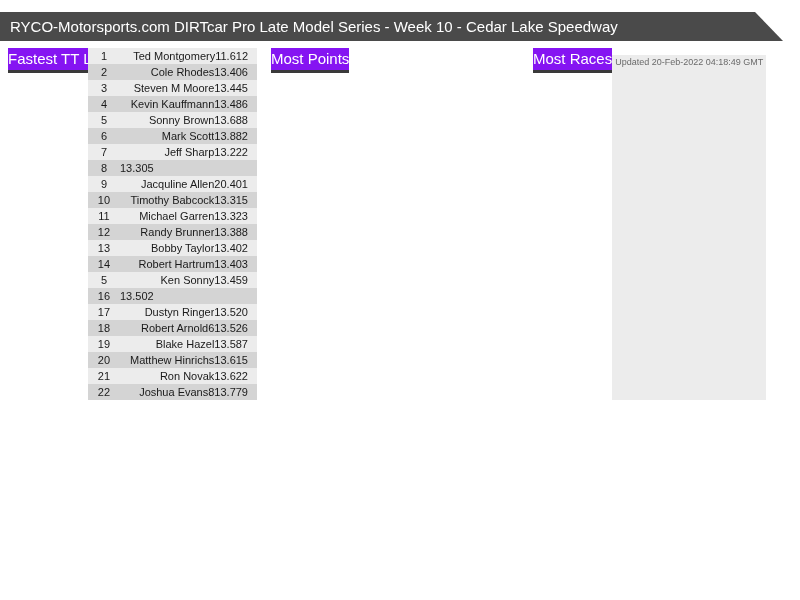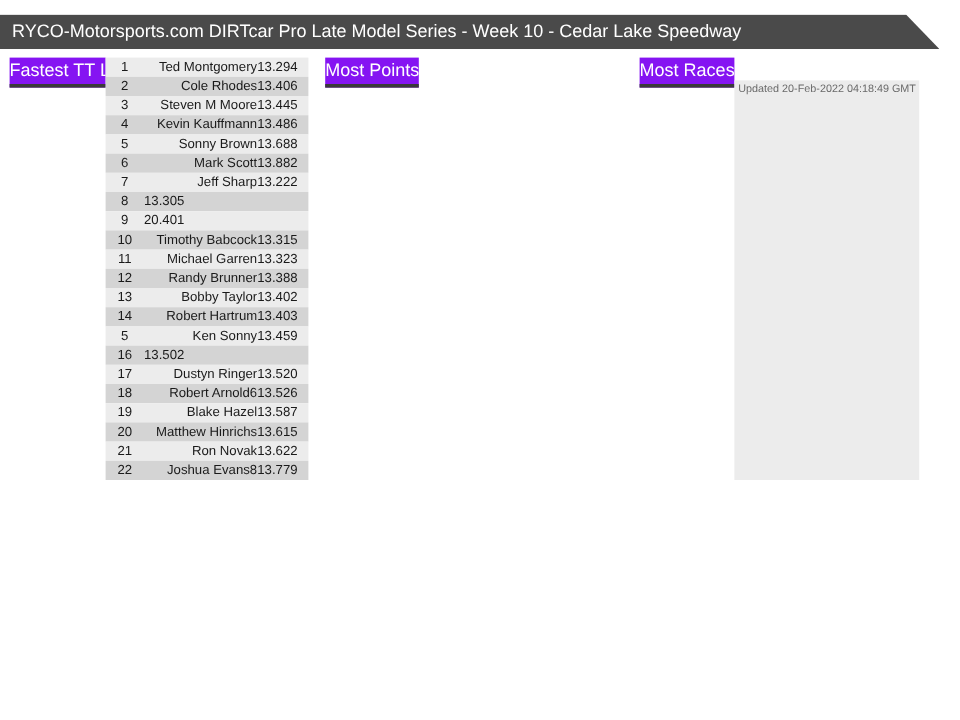--- a/index.html
+++ b/index.html
@@ -80,21 +80,21 @@
   }
   .cell-time {
     flex: 0 0 auto;
     padding-right: 9px;
     text-align: right;
   }
   
   .updated-wrap {
     display: flex;
     justify-content: flex-end;
-    margin-top: 19px;
+    margin-top: 7px;
   }
   .updated-box {
     background: #ececec;
     color: #6a6a6a;
     font-size: 9px;
     line-height: 12px;
     padding: 1px 3px;
     white-space: nowrap;
   }
 </style>
@@ -108,21 +108,21 @@
   </div>
 
   <div class="columns">
 
     <div class="col col-1">
       <div class="section-header">Fastest TT Laps</div>
       <div class="tt-table">
           <div class="tt-row row-odd">
             <span class="cell-rank">1</span>
             <span class="cell-driver">Ted Montgomery</span>
-            <span class="cell-time">13.294</span>
+            <span class="cell-time">11.612</span>
           </div>
           <div class="tt-row row-even">
             <span class="cell-rank">2</span>
             <span class="cell-driver">Cole Rhodes</span>
             <span class="cell-time">13.406</span>
           </div>
           <div class="tt-row row-odd">
             <span class="cell-rank">3</span>
             <span class="cell-driver">Steven M Moore</span>
             <span class="cell-time">13.445</span>
@@ -146,20 +146,21 @@
             <span class="cell-rank">7</span>
             <span class="cell-driver">Jeff Sharp</span>
             <span class="cell-time">13.222</span>
           </div>
           <div class="tt-row row-even">
             <span class="cell-rank">8</span>
             <span class="cell-time">13.305</span>
           </div>
           <div class="tt-row row-odd">
             <span class="cell-rank">9</span>
+            <span class="cell-driver">Jacquline Allen</span>
             <span class="cell-time">20.401</span>
           </div>
           <div class="tt-row row-even">
             <span class="cell-rank">10</span>
             <span class="cell-driver">Timothy Babcock</span>
             <span class="cell-time">13.315</span>
           </div>
           <div class="tt-row row-odd">
             <span class="cell-rank">11</span>
             <span class="cell-driver">Michael Garren</span>

